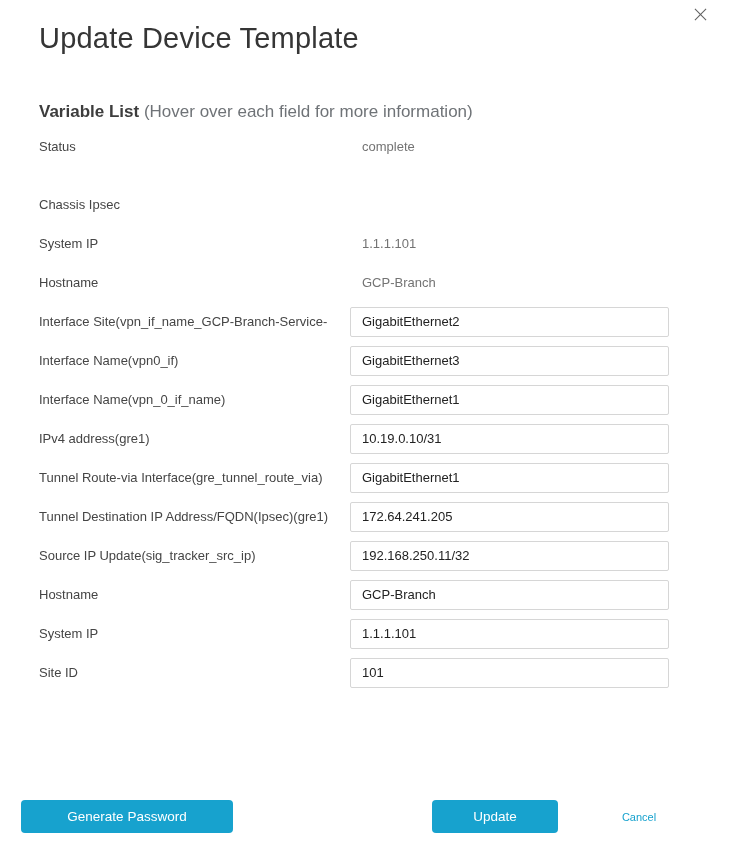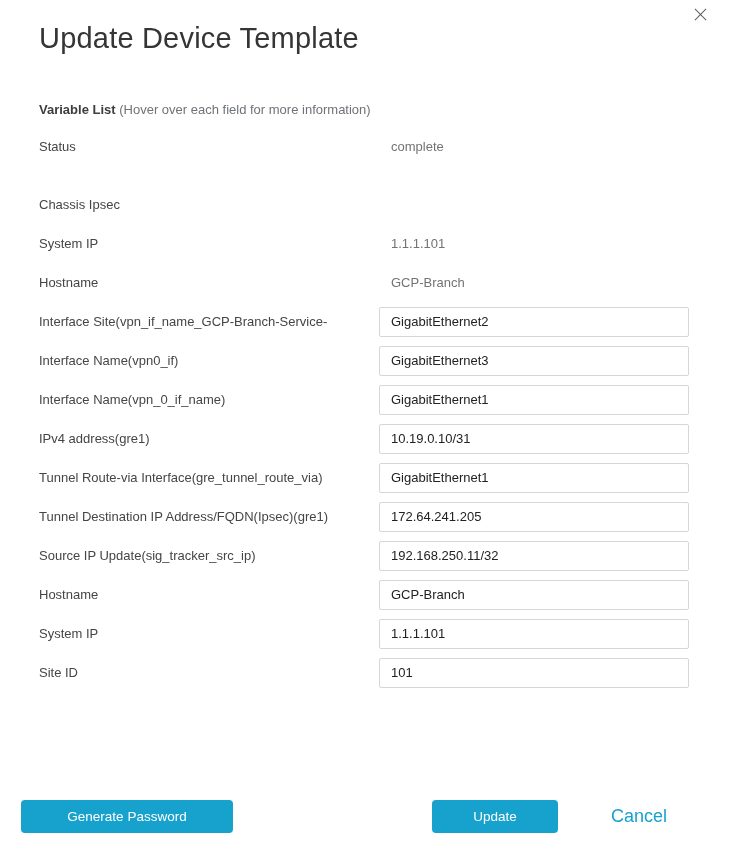--- a/index.html
+++ b/index.html
@@ -19,27 +19,27 @@
   }
   .close-btn svg { width:13px; height:13px; stroke:#5f5f5f; stroke-width:1.1; }
 
   .title {
     padding:22px 40px 0 39px;
     font-size:29px; font-weight:400; letter-spacing:0.2px; color:#353535;
   }
 
   .section-head {
     position:absolute; top:102px; left:39px; right:40px;
-    font-size:13px; color:#4a4a4a;
+    font-size:17px; color:#4a4a4a;
   }
   .section-head .head-strong { font-weight:bold; color:#3d3d3d; }
   .section-head .head-hint { font-weight:400; color:#6f7377; }
 
   .rows { position:absolute; top:127px; left:39px; right:39px; }
-  .row { display:flex; align-items:center; height:39px;gap:29px; }
+  .row { display:flex; align-items:center; height:39px; }
   .row.extra-gap { margin-top:19px; }
   .row-label {
     flex:0 0 311px; max-width:311px;
     white-space:nowrap; overflow:hidden;
     font-size:13px; color:#454545;
   }
   .row-value-static {
     font-size:13px; color:#737373; padding-left:12px;
   }
   .row-input {
@@ -55,21 +55,21 @@
     border:none; border-radius:4px; height:33px;
     background:var(--accent); color:#fff;
     font-family:"Liberation Sans","DejaVu Sans",sans-serif;
     font-size:13.5px; cursor:pointer; position:absolute; top:0;
   }
   .btn-generate { left:21px; width:212px; }
   .btn-update { left:432px; width:126px; }
   .link-cancel {
     position:absolute; top:0; left:609px; width:60px; height:33px;
     display:flex; align-items:center; justify-content:center;
-    color:var(--accent); font-size:18px; cursor:pointer;
+    color:var(--accent); font-size:11px; cursor:pointer;
   }
 </style>
 </head>
 <body>
 
 <div class="modal">
 
   <div class="close-btn">
     <svg viewBox="0 0 14 14" fill="none">
       <line x1="1" y1="1" x2="13" y2="13"></line>

